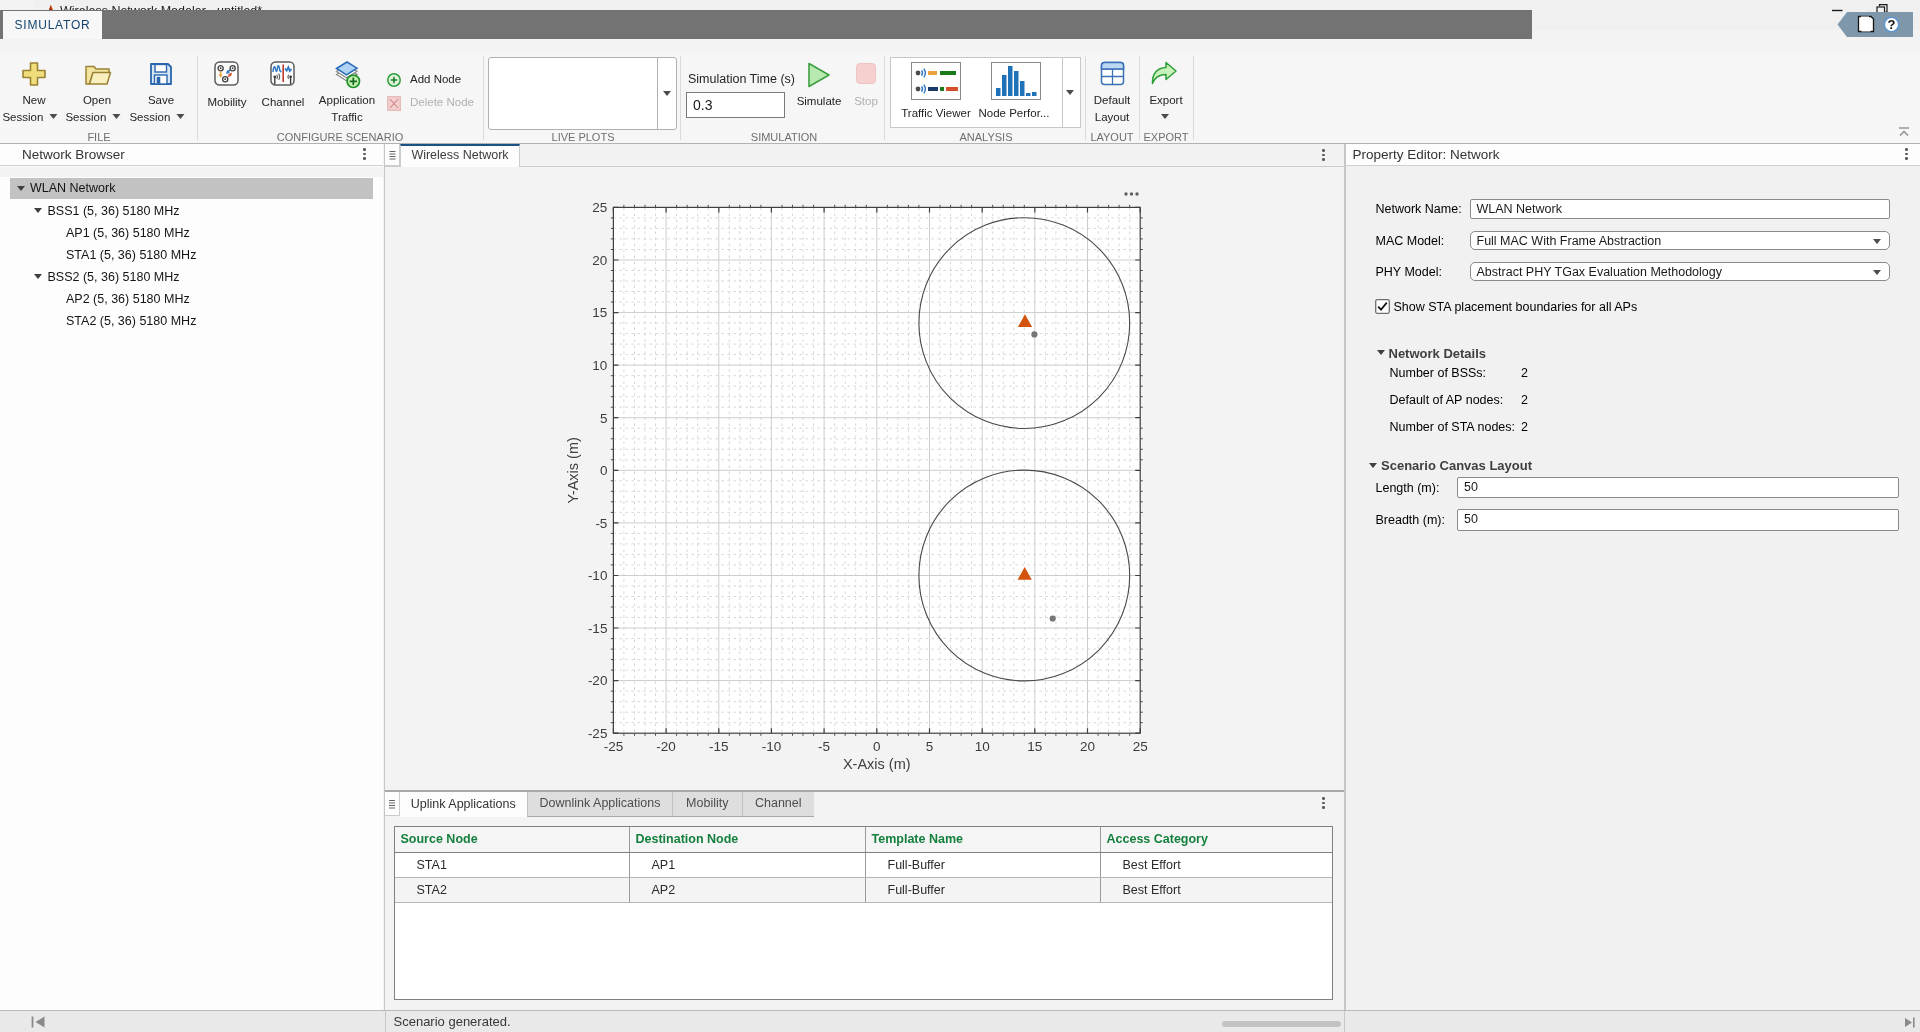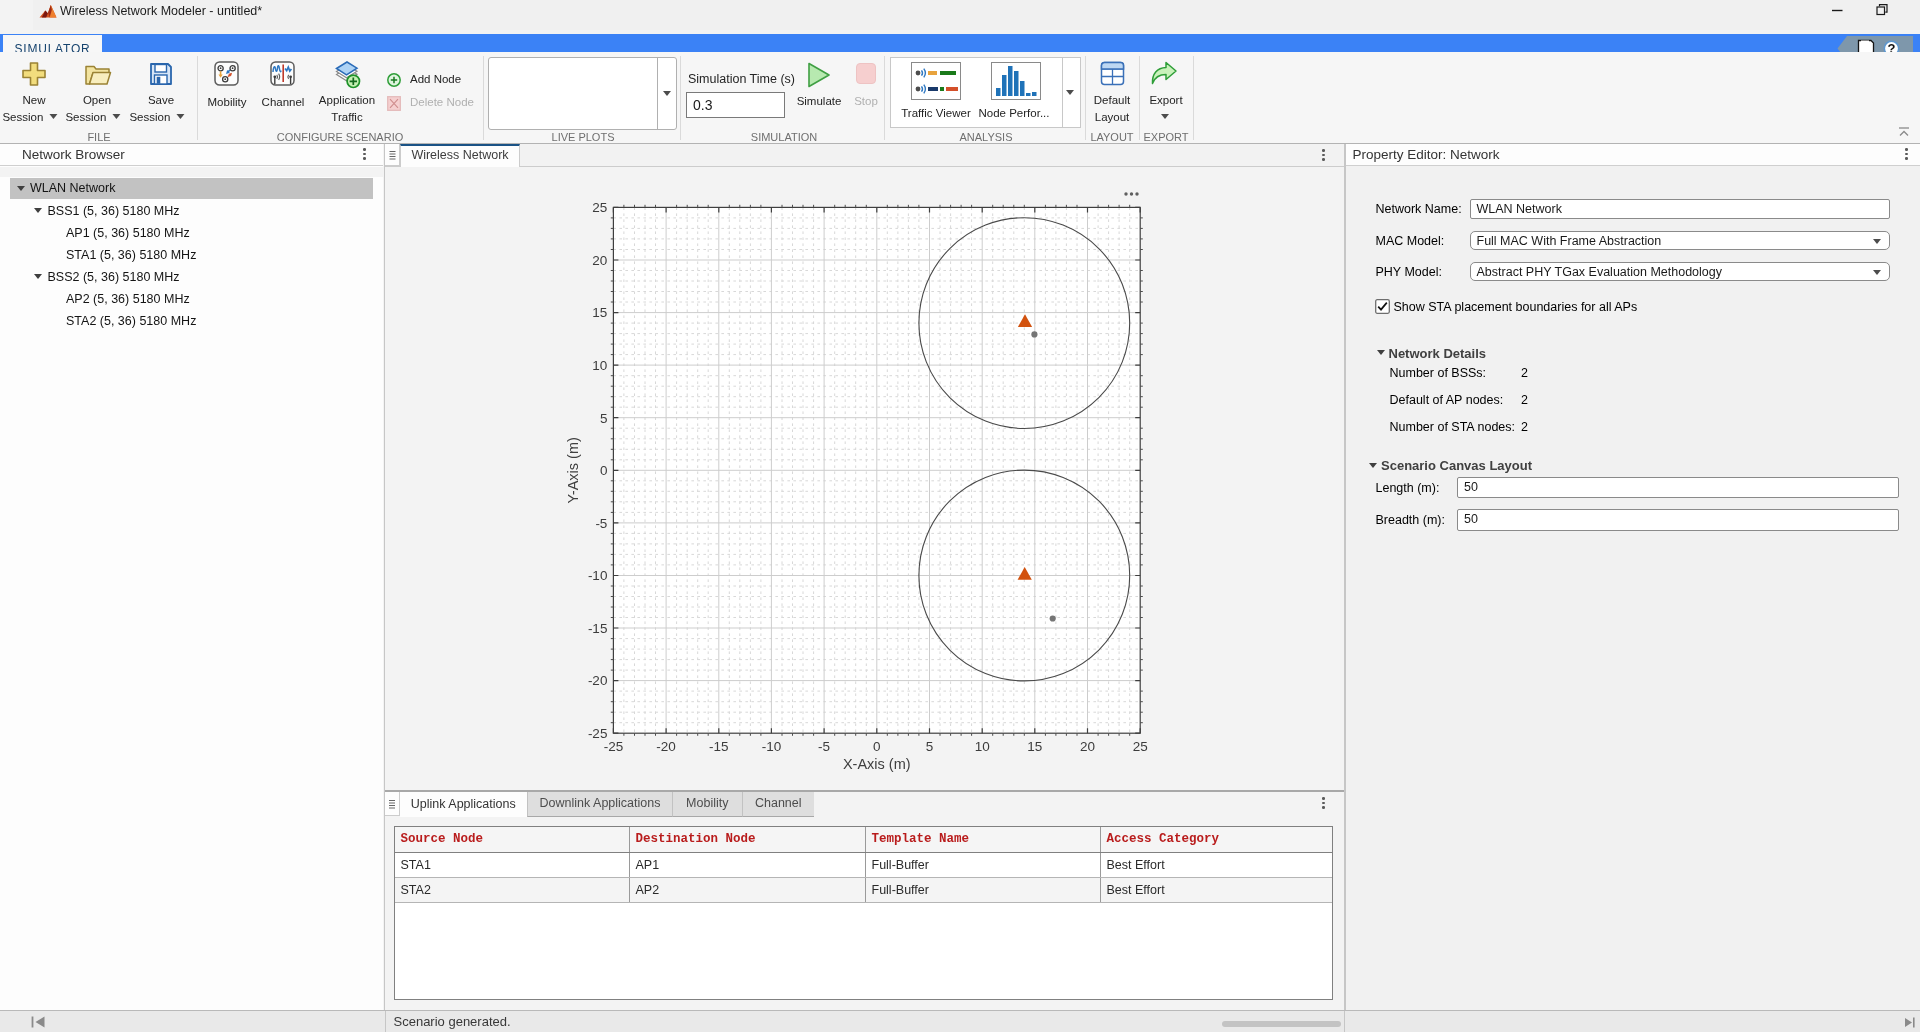--- a/index.html
+++ b/index.html
@@ -3,21 +3,21 @@
 <meta charset="utf-8">
 <style>
 * { margin:0; padding:0; box-sizing:border-box; }
 html,body { width:1920px; height:1032px; overflow:hidden; }
 body { font-family:"Liberation Sans", sans-serif; color:#1a1a1a; background:#f3f3f3; position:relative; }
 .abs { position:absolute; }
 
 #titlebar { left:0; top:0; width:1920px; height:30px; background:#f0f0f0;margin-left:33px; }
 #title-text { left:27px; top:0; height:23px; line-height:23px; font-size:12.5px; color:#1c1c1c; }
 
-#tabstrip { left:0; top:34px; width:1920px; height:29px; background:#3b82f6; }
+#tabstrip { left:0; top:10px; width:1532px; height:29px; background:#737373; }
 #simtab { left:3px; top:1px; width:99px; height:28px; background:#f7f7f7; text-align:center; line-height:28px; font-size:12px; color:#16436e; letter-spacing:0.8px; }
 
 #toolstrip { left:0; top:52px; width:1920px; height:92px; background:#f6f6f6; border-bottom:1px solid #b3b3b3; }
 .sep { position:absolute; top:4px; width:1px; height:84px; background:#dadada; }
 .seclabel { position:absolute; top:79px; font-size:11px; color:#6f6f6f; white-space:nowrap; transform:translateX(-50%); }
 .blabel { position:absolute; font-size:11.5px; color:#242424; white-space:nowrap; transform:translateX(-50%); text-align:center; }
 .blabel.dis { color:#b0b0b0; }
 .larrow { display:inline-block; width:0; height:0; border-left:4px solid transparent; border-right:4px solid transparent; border-top:5px solid #4c4c4c; vertical-align:2px; }
 
 .panelheader { position:absolute; height:22px; background:#fdfdfd; border-bottom:1px solid #cfcfcf; font-size:13.5px; color:#333; line-height:22px; }
@@ -35,22 +35,22 @@
 #figarea { left:385px; top:167px; width:959px; height:623px; background:#f3f3f3; }
 
 #btabtop { left:385px; top:789.5px; width:959px; height:2px; background:#a8a8a8; }
 #btabbar { left:385px; top:791.5px; width:959px; height:25px; background:#f3f3f3; }
 #bhandle { left:385px; top:791.5px; width:14.5px; height:24px; background:#fdfdfd; border-right:1px solid #cccccc; border-bottom:1px solid #cccccc; }
 .btab { position:absolute; top:791.5px; height:25px; font-size:12.5px; text-align:center; }
 .btab.sel { background:#fdfdfd; color:#333; line-height:24px; }
 .btab.uns { background:#dedede; color:#4d4d4d; line-height:23px; border-bottom:1.5px solid #a8a8a8; border-left:1px solid #c2c2c2; }
 
 #apptable { left:393.5px; top:825.5px; width:939.5px; height:174px; background:#fff; border:1px solid #808080; }
-.th { position:absolute; top:0; height:25px; background:#f5f5f5; font-weight:bold; font-size:12.5px; line-height:25px; color:#b91c1c; padding-left:6px; border-right:1px solid #9a9a9a;font-family:Liberation Mono, monospace; }
-.td { position:absolute; height:24px; font-size:12.5px; line-height:24px; color:#2a2a2a; padding-left:6px; border-right:1px solid #9a9a9a; }
+.th { position:absolute; top:0; height:25px; background:#f5f5f5; font-weight:bold; font-size:12.5px; line-height:25px; color:#15803d; padding-left:6px; border-right:1px solid #9a9a9a; }
+.td { position:absolute; height:24px; font-size:12.5px; line-height:24px; color:#2a2a2a; padding-left:22px; border-right:1px solid #9a9a9a; }
 
 #rightpanel { left:1346px; top:144px; width:574px; height:866px; background:#f1f1f1; }
 .plabel { position:absolute; font-size:12.5px; color:#000000; white-space:nowrap; }
 .pfield { position:absolute; background:#fff; border:1px solid #8a8a8a; font-size:12.5px; color:#1a1a1a; line-height:19px; padding-left:6px; border-radius:2px; white-space:nowrap; }
 .pdrop { position:absolute; background:#fff; border:1px solid #8a8a8a; font-size:12.5px; color:#1a1a1a; line-height:18px; padding-left:6px; border-radius:5px; white-space:nowrap; }
 .pdrop .arr { position:absolute; right:8px; top:7px; width:0; height:0; border-left:4.5px solid transparent; border-right:4.5px solid transparent; border-top:5.5px solid #4c4c4c; }
 .sechead { position:absolute; font-size:13px; font-weight:bold; color:#404040; white-space:nowrap; }
 
 #statusbar { left:0; top:1010px; width:1920px; height:22px; background:#e9e9e9; border-top:1px solid #b9b9b9; }
 #statusbar .vs { position:absolute; top:0; width:1px; height:22px; background:#c6c6c6; }

